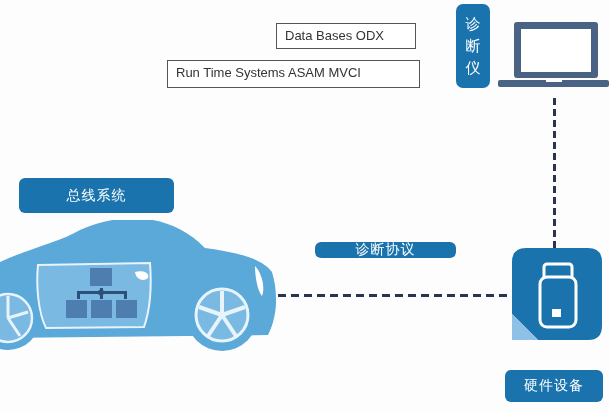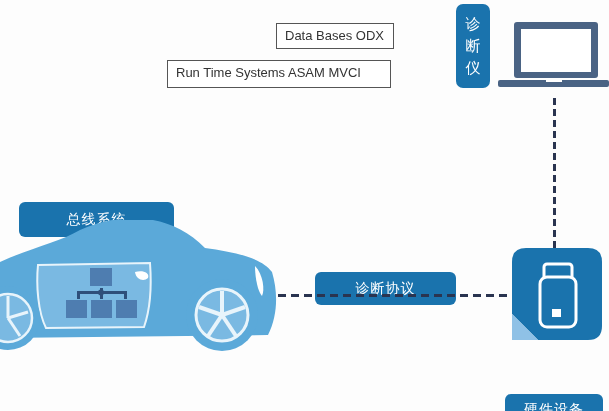--- a/index.html
+++ b/index.html
@@ -13,39 +13,38 @@
     position: absolute; border: 1px solid #555; background: #fff;
     color: #333; font-family: "Liberation Sans", "DejaVu Sans", sans-serif;
     font-size: 13px; line-height: 24px; padding: 0 8px; white-space: nowrap;
     box-sizing: border-box;
   }
   .label-pill {
     position: absolute; background: #1a73ad; color: #fff;
     border-radius: 6px; text-align: center; font-size: 14px;
     display: flex; align-items: center; justify-content: center;
     letter-spacing: 1px;
-    margin-top: 24px;
   }
   .vertical-label {
     position: absolute; background: #1a73ad; color: #fff; border-radius: 7px;
     display: flex; flex-direction: column; align-items: center; justify-content: center;
     font-size: 15px; line-height: 22px;
   }
   .dash-h { position: absolute; height: 3px;
     background: repeating-linear-gradient(90deg, #2a3450 0 8px, transparent 8px 13px); }
   .dash-v { position: absolute; width: 3px;
     background: repeating-linear-gradient(180deg, #2a3450 0 7px, transparent 7px 11px); }
 </style>
 </head>
 <body>
 
-<div class="outline-box" style="left:276px; top:23px; height:26px; width:118px;">
+<div class="outline-box" style="left:276px; top:23px; height:26px; width:140px;">
   <span>Data Bases ODX</span>
 </div>
-<div class="outline-box" style="left:167px; top:60px; height:28px; width:224px;">
+<div class="outline-box" style="left:167px; top:60px; height:28px; width:253px;">
   <span>Run Time Systems ASAM MVCI</span>
 </div>
 
 <div class="vertical-label" style="left:456px; top:4px; width:34px; height:84px;">
   <span>诊</span>
   <span>断</span>
   <span>仪</span>
 </div>
 
 <svg class="abs" style="left:498px; top:18px;" width="111" height="70" viewBox="0 0 111 70">
@@ -95,21 +94,21 @@
   <rect x="13" y="23" width="50" height="3" fill="#2e4f7a"></rect>
   <circle cx="37" cy="24.5" r="3" fill="#2e4f7a"></circle>
   <rect x="13" y="23" width="3" height="8" fill="#2e4f7a"></rect>
   <rect x="36" y="20" width="3" height="11" fill="#2e4f7a"></rect>
   <rect x="60" y="23" width="3" height="8" fill="#2e4f7a"></rect>
   <rect x="2" y="32" width="21" height="18" fill="#4e7db0"></rect>
   <rect x="27" y="32" width="21" height="18" fill="#4e7db0"></rect>
   <rect x="52" y="32" width="21" height="18" fill="#4e7db0"></rect>
 </svg>
 
-<div class="label-pill" style="left:315px; top:248px; width:141px; height:33px;">
+<div class="label-pill" style="left:315px; top:242px; width:141px; height:16px;">
   <span>诊断协议</span>
 </div>
 
 <div class="dash-h" style="left:278px; top:294px; width:235px;"></div>
 
 <svg class="abs" style="left:512px; top:248px;" width="90" height="92" viewBox="0 0 90 92">
   <path d="M14,0 L76,0 Q90,0 90,14 L90,78 Q90,92 76,92 L26,92 L0,66 L0,14 Q0,0 14,0 Z" fill="#1a73ad"></path>
   <path d="M0,66 L26,92 L0,92 Z" fill="#8fc1e6"></path>
   <rect x="32" y="16" width="28" height="16" rx="3" fill="none" stroke="#ffffff" stroke-width="3"></rect>
   <rect x="28" y="29" width="36" height="50" rx="7" fill="#1a73ad" stroke="#ffffff" stroke-width="3"></rect>

